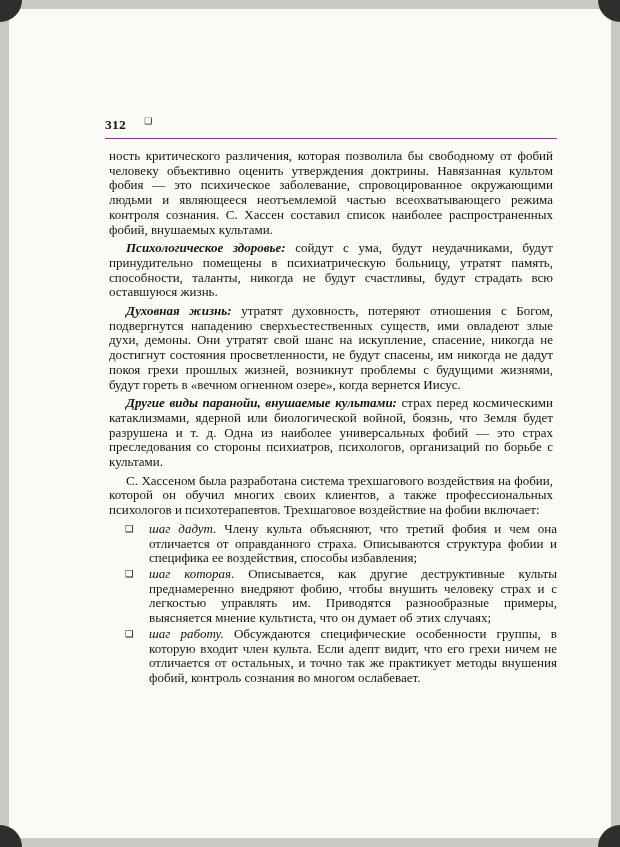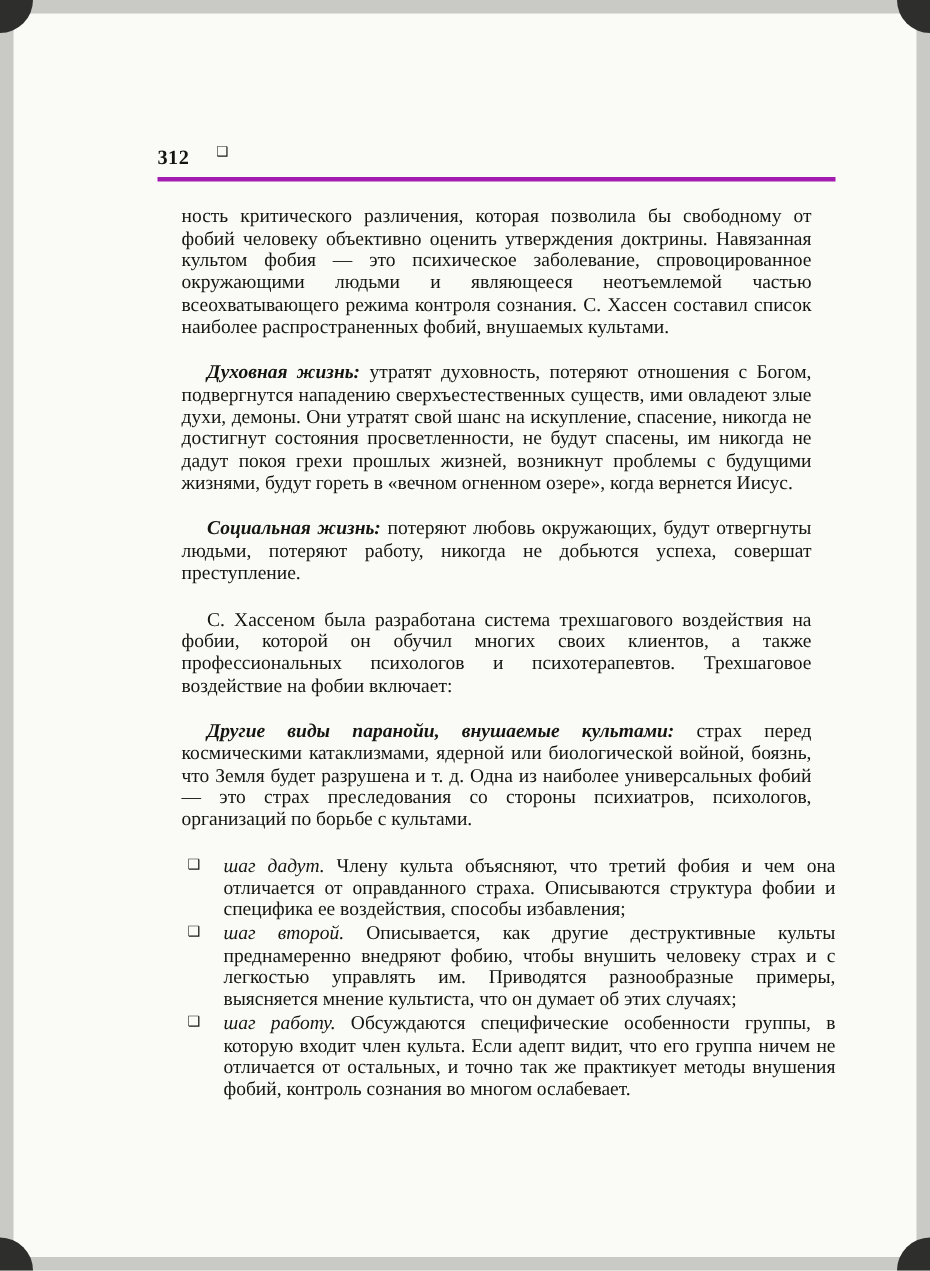--- a/index.html
+++ b/index.html
@@ -18,28 +18,29 @@
   .corner.bl{left:0;bottom:0;border-top-right-radius:100%;}
   .corner.br{right:0;bottom:0;border-top-left-radius:100%;}
 
   .content{
     position:absolute;left:96px;top:88px;width:452px;
     color:#141412;
   }
   .header{
     display:flex;align-items:flex-start;
     padding-bottom:5px;margin-bottom:10px;
-    border-bottom:3px solid #a21caf;
+    border-bottom:1px solid #a21caf;
+    margin-top:20px;
   }
   .pagenum{font-weight:bold;font-size:13.5px;letter-spacing:0.3px;}
   .hdr-bullet{font-size:9px;margin:0 7px 0 18px;position:relative;top:-1px;}
   .hdr-title{font-weight:bold;font-size:10.3px;letter-spacing:0.1px;}
 
   .bodytext{font-size:13px;line-height:14.7px;text-align:justify;}
-  .bodytext p{margin:16px;text-indent:17px;}
+  .bodytext p{margin:4px;text-indent:17px;}
   .bodytext p.noindent{text-indent:0;}
   .lead{font-style:italic;font-weight:bold;}
   .lead-it{font-style:italic;}
 
   .list{margin-top:1px;}
   .li{position:relative;padding-left:44px;text-align:justify;margin:0 0 1px 0;}
   .li .bullet{
     position:absolute;left:20px;top:0;
     font-size:9.5px;font-style:normal;
   }
@@ -53,41 +54,41 @@
     <div class="header">
       <span class="pagenum">312</span>
       <span class="hdr-bullet">❑</span>
     </div>
 
     <div class="bodytext">
 
       <p class="noindent"><span class="lead"></span><span>ность критического различения, которая позволила бы свободному от фобий человеку объективно оценить утверждения доктрины. Навязанная культом фобия — это психическое заболевание, спровоцированное окружающими людьми и являющееся неотъемлемой частью всеохватывающего режима контроля сознания. С. Хассен составил список наиболее распространенных фобий, внушаемых культами.</span></p>
 
 
+      <p><span class="lead">Психологическое здоровье:</span><span> сойдут с ума, будут неудачниками, будут принудительно помещены в психиатрическую больницу, утратят память, способности, таланты, никогда не будут счастливы, будут страдать всю оставшуюся жизнь.</span></p>
 
       <p><span class="lead">Духовная жизнь:</span><span> утратят духовность, потеряют отношения с Богом, подвергнутся нападению сверхъестественных существ, ими овладеют злые духи, демоны. Они утратят свой шанс на искупление, спасение, никогда не достигнут состояния просветленности, не будут спасены, им никогда не дадут покоя грехи прошлых жизней, возникнут проблемы с будущими жизнями, будут гореть в «вечном огненном озере», когда вернется Иисус.</span></p>
 
-      <p><span class="lead">Социальная жизнь:</span><span> потеряют любовь окружающих, будут отвергнуты людьми, потеряют работу, никогда не добьются успеха, совершат преступление.</span></p>
+
+      <p><span class="lead">Другие виды паранойи, внушаемые культами:</span><span> страх перед космическими катаклизмами, ядерной или биологической войной, боязнь, что Земля будет разрушена и т. д. Одна из наиболее универсальных фобий — это страх преследования со стороны психиатров, психологов, организаций по борьбе с культами.</span></p>
 
       <p><span class="lead"></span><span>С. Хассеном была разработана система трехшагового воздействия на фобии, которой он обучил многих своих клиентов, а также профессиональных психологов и психотерапевтов. Трехшаговое воздействие на фобии включает:</span></p>
-
-      <p><span class="lead">Другие виды паранойи, внушаемые культами:</span><span> страх перед космическими катаклизмами, ядерной или биологической войной, боязнь, что Земля будет разрушена и т. д. Одна из наиболее универсальных фобий — это страх преследования со стороны психиатров, психологов, организаций по борьбе с культами.</span></p>
 
       <div class="list">
 
         <div class="li">
           <span class="bullet">❑</span><span class="lead-it">шаг дадут.</span><span> Члену культа объясняют, что третий фобия и чем она отличается от оправданного страха. Описываются структура фобии и специфика ее воздействия, способы избавления;</span>
         </div>
 
         <div class="li">
-          <span class="bullet">❑</span><span class="lead-it">шаг второй.</span><span> Описывается, как другие деструктивные культы преднамеренно внедряют фобию, чтобы внушить человеку страх и с легкостью управлять им. Приводятся разнообразные примеры, выясняется мнение культиста, что он думает об этих случаях;</span>
+          <span class="bullet">❑</span><span class="lead-it">шаг которая.</span><span> Описывается, как другие деструктивные культы преднамеренно внедряют фобию, чтобы внушить человеку страх и с легкостью управлять им. Приводятся разнообразные примеры, выясняется мнение культиста, что он думает об этих случаях;</span>
         </div>
 
         <div class="li">
-          <span class="bullet">❑</span><span class="lead-it">шаг работу.</span><span> Обсуждаются специфические особенности группы, в которую входит член культа. Если адепт видит, что его группа ничем не отличается от остальных, и точно так же практикует методы внушения фобий, контроль сознания во многом ослабевает.</span>
+          <span class="bullet">❑</span><span class="lead-it">шаг работу.</span><span> Обсуждаются специфические особенности группы, в которую входит член культа. Если адепт видит, что его грехи ничем не отличается от остальных, и точно так же практикует методы внушения фобий, контроль сознания во многом ослабевает.</span>
         </div>
 
       </div>
     </div>
   </div>
 </div>
 
 <div class="corner tl"></div>
 <div class="corner tr"></div>
 <div class="corner bl"></div>

